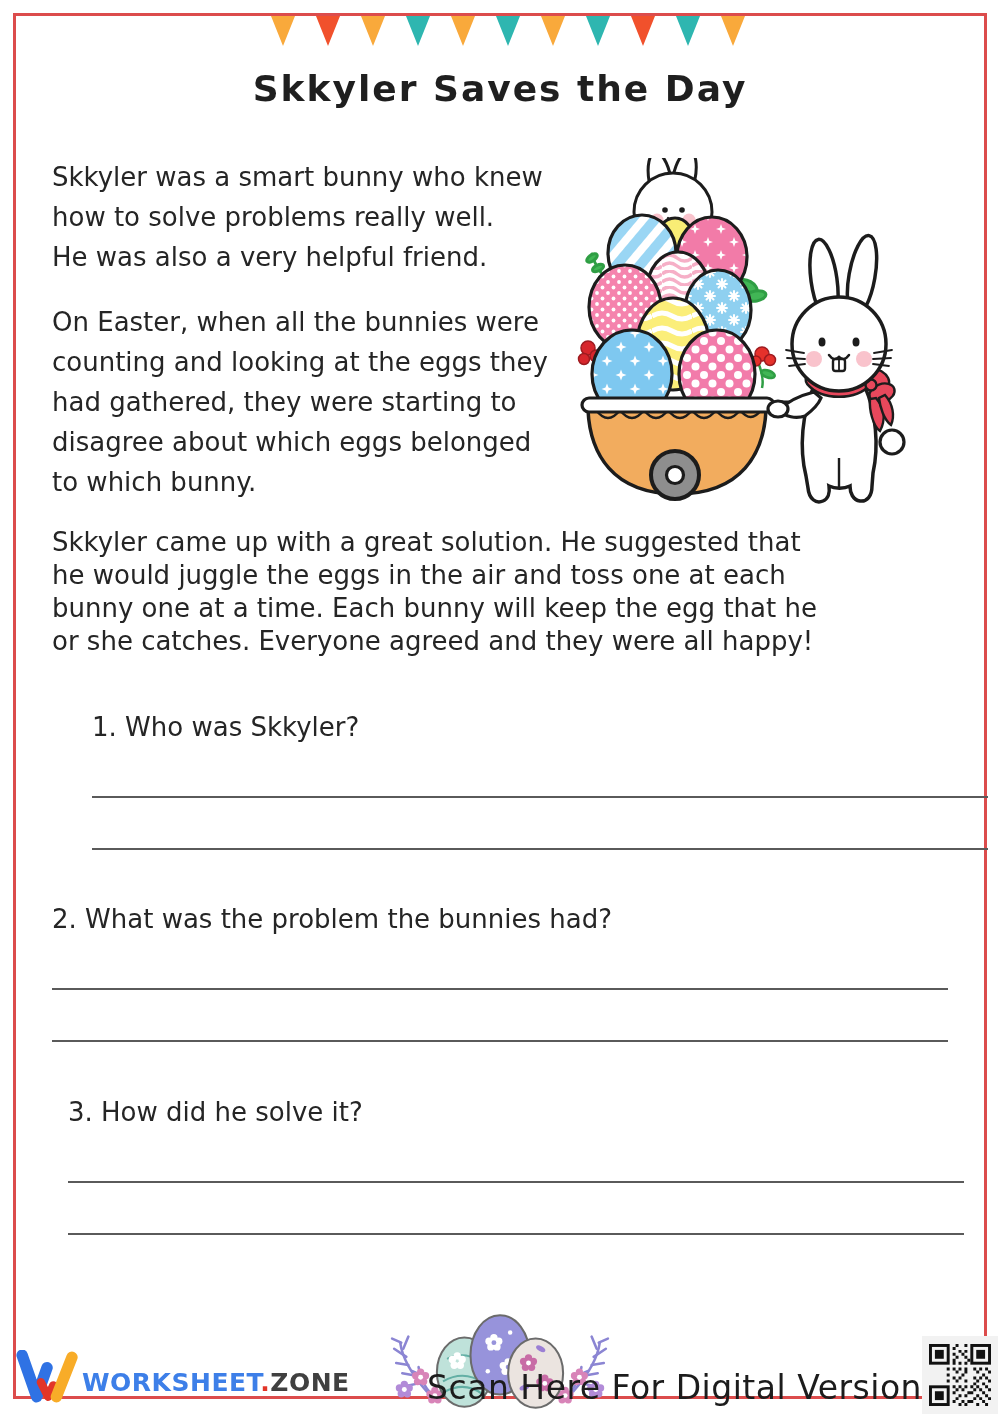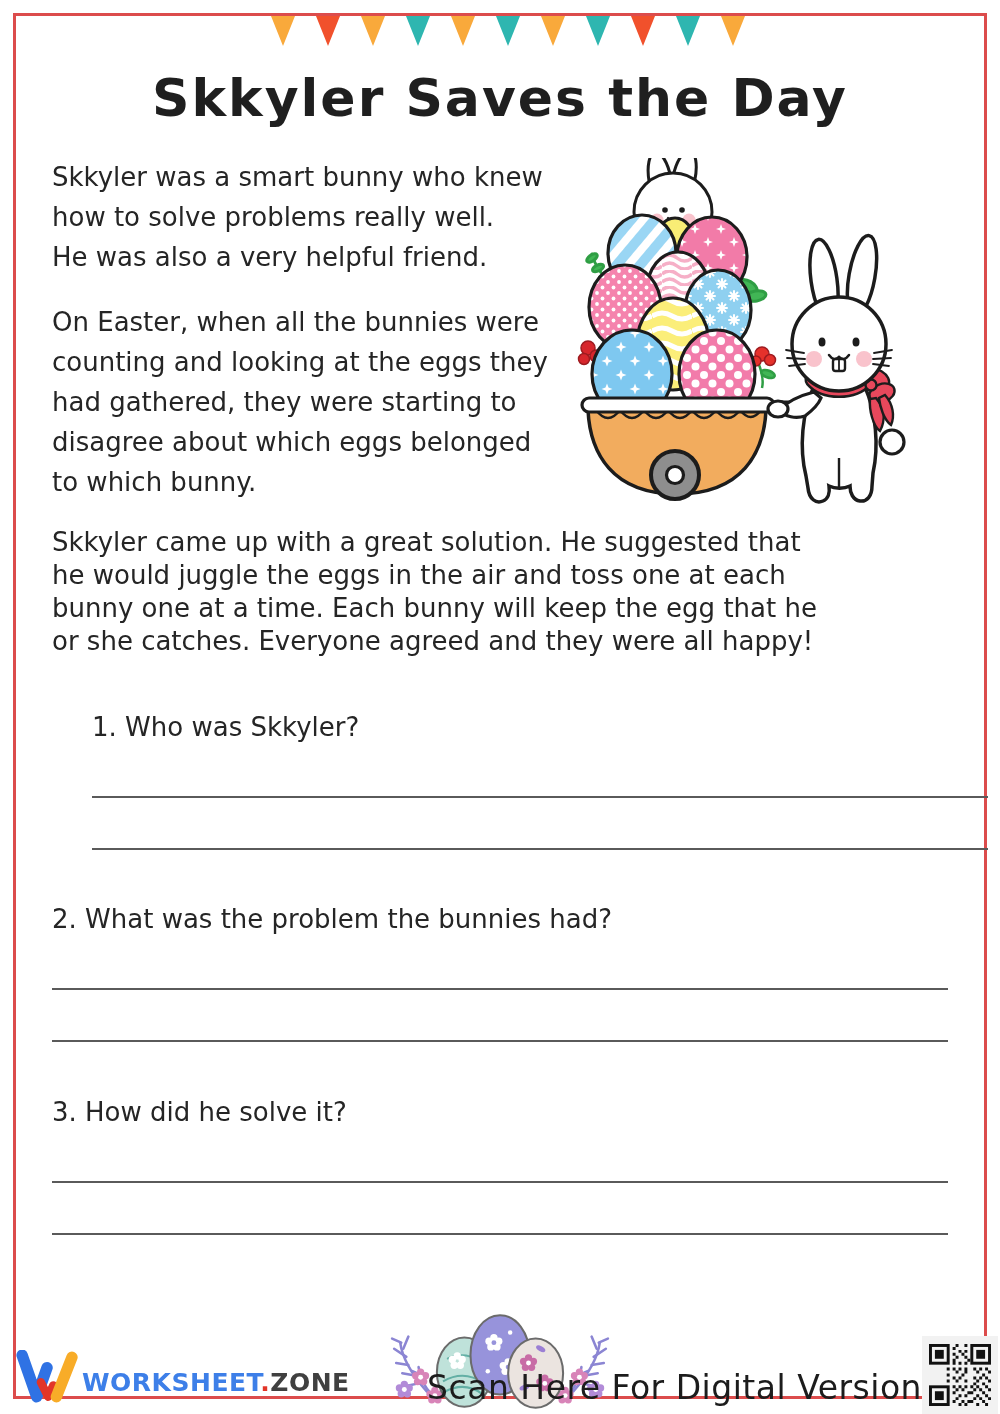--- a/index.html
+++ b/index.html
@@ -5,31 +5,31 @@
   html,body{margin:0;padding:0;background:#fff;}
   .page{position:relative;width:1000px;height:1414px;background:#ffffff;overflow:hidden;
         font-family:"DejaVu Sans",sans-serif;color:#252525;}
   .frame{position:absolute;left:13px;top:13px;right:13px;bottom:15px;
          border:3px solid #DC4C4C;z-index:0;}
   
   .flags{position:absolute;left:271px;top:16px;display:flex;gap:21px;z-index:2;}
   .flag{width:24px;height:30px;clip-path:polygon(0 0,100% 0,50% 100%);}
   
   .title{position:absolute;top:68px;left:0;width:100%;text-align:center;
-         font-size:52px;font-weight:bold;letter-spacing:2px;color:#1f1f1f;z-index:1;}
+         font-size:36px;font-weight:bold;letter-spacing:2px;color:#1f1f1f;z-index:1;}
   
   .para{position:absolute;left:52px;font-size:26px;line-height:40px;white-space:pre;z-index:1;}
   .p1{top:157px;}
   .p2{top:302px;}
   .p3{top:526px;line-height:33px;}
   
   .illus{position:absolute;left:572px;top:158px;width:395px;height:356px;z-index:1;}
   
   .question{position:absolute;left:52px;width:896px;height:150px;z-index:1;}
-  .q1{top:712px;margin-left:40px;} .q2{top:904px;} .q3{top:1097px;}
+  .q1{top:712px;margin-left:40px;} .q2{top:904px;} .q3{top:1097px;margin-left:16px;}
   .q-label{font-size:26px;color:#252525;}
   .answer-line{position:absolute;left:0;right:0;border-top:2px solid #5a5a5a;height:0;}
   .line-a{top:84px;} .line-b{top:136px;}
   
   .brand{position:absolute;left:14px;top:1350px;display:flex;align-items:flex-end;z-index:3;}
   .brand-text{font-size:25px;font-weight:700;letter-spacing:0.5px;padding-bottom:7px;margin-left:4px;white-space:nowrap;}
   .brand-word1{color:#3D7FE8;text-align:right;} .brand-dot{color:#E23528;} .brand-word2{color:#404040;}
   .bottom-eggs{position:absolute;left:386px;top:1310px;width:228px;height:104px;z-index:3;}
   .scan-text{position:absolute;right:78px;top:1368px;font-size:33px;color:#1c1c1c;
              letter-spacing:0.5px;z-index:3;white-space:nowrap;}

